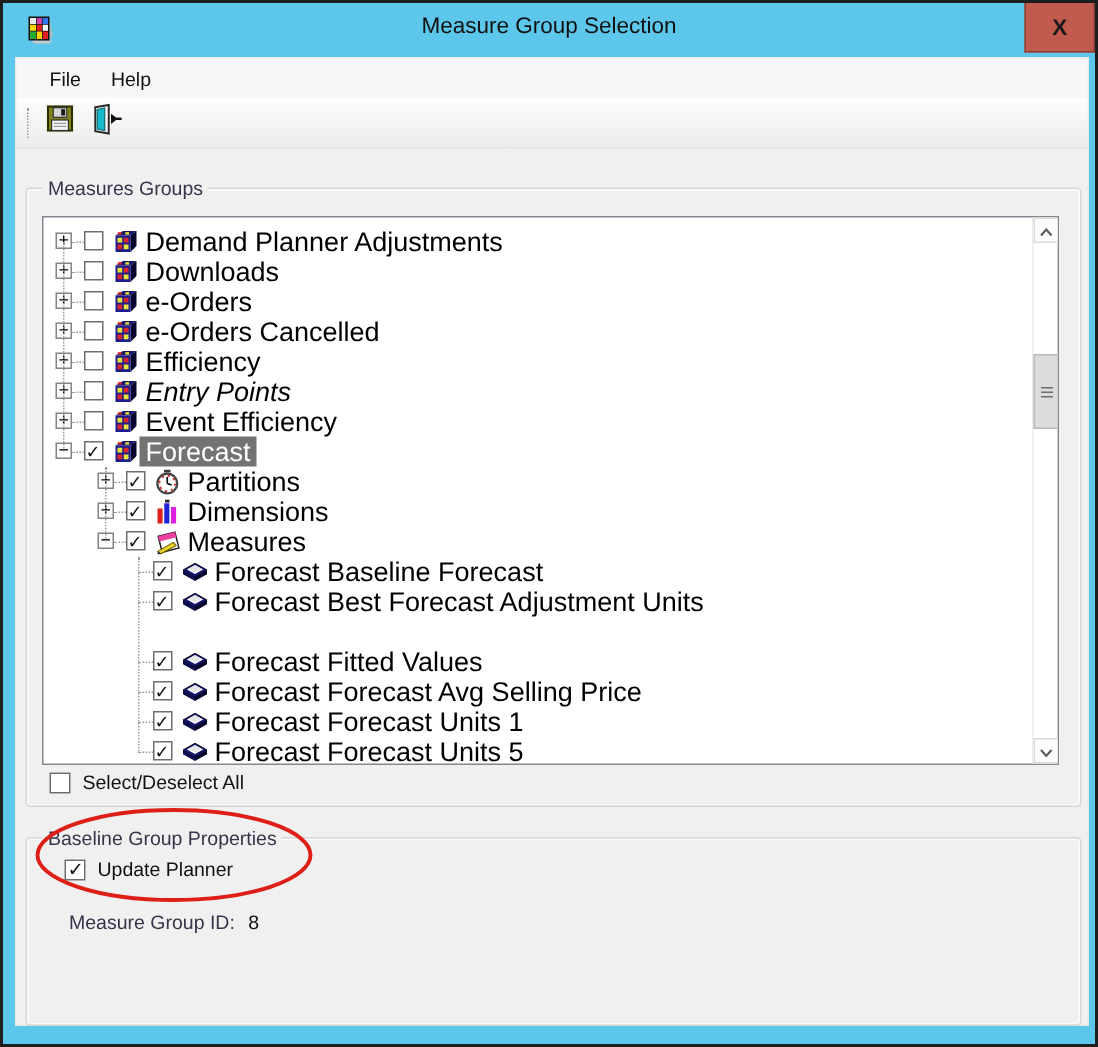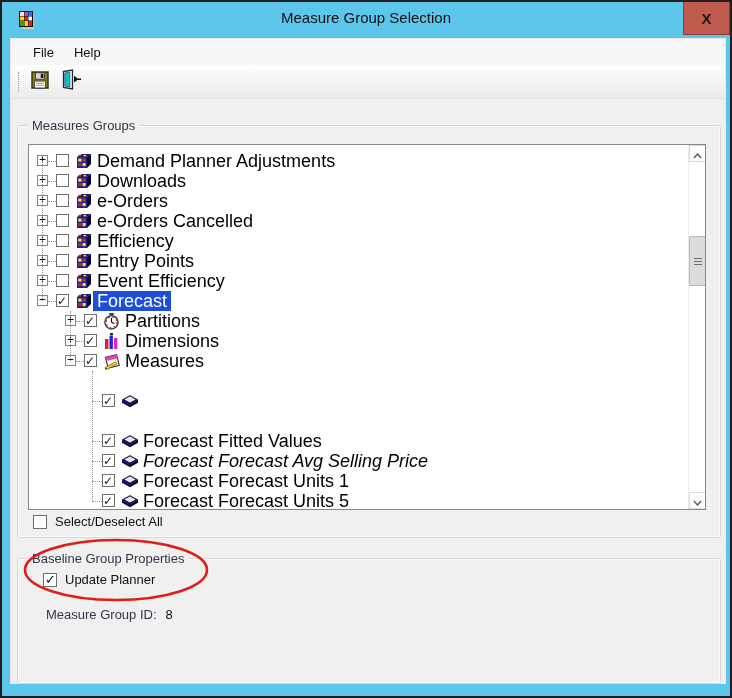--- a/index.html
+++ b/index.html
@@ -42,21 +42,21 @@
   .ex{position:absolute;top:4px;width:11px;height:11px;border:1px solid #848484;
     background:#FCFCFC;color:#000;font-size:11px;line-height:8px;text-align:center;
     font-family:"DejaVu Sans Mono",monospace;}
   .cb{position:absolute;top:3px;width:13px;height:13px;border:1px solid #6E6E6E;
     background:#fff;}
   .cb.checked::after{content:"\2713";position:absolute;left:0;top:-1px;
     font-size:12px;font-weight:bold;color:#111;}
   .ticon{position:absolute;top:2px;width:18px;height:16px;}
   .tlabel{position:absolute;top:0;height:20px;display:flex;align-items:center;
     font-size:18px;color:#000;white-space:nowrap;}
-  .tlabel.sel{background:#1d4ed8;color:#fff;padding:0 4px;margin-left:-4px;}
+  .tlabel.sel{background:#737373;color:#fff;padding:0 4px;margin-left:-4px;}
   .stub{position:absolute;top:10px;border-top:1px dotted #9a9a9a;}
   .spine{position:absolute;border-left:1px dotted #9a9a9a;width:1px;}
   
   .sbar{position:absolute;right:0;top:0;width:17px;height:100%;background:#fff;
     border-left:1px solid #ECECEC;}
   .sbtn{position:absolute;left:0;width:17px;height:17px;background:#FDFDFD;
     border:1px solid #DADADA;display:flex;align-items:center;justify-content:center;}
   .sbtn.up{top:0;} .sbtn.down{bottom:0;}
   .sthumb{position:absolute;left:0;top:91px;width:17px;height:50px;background:#DCDCDC;
     border:1px solid #B9B9B9;display:flex;align-items:center;justify-content:center;}
@@ -247,21 +247,21 @@
               <polygon points="2,4 12,4 16,1 7,1" fill="#17176b"></polygon>
               <rect x="3.5" y="1.8" width="2.6" height="1.6" fill="#d8262b"></rect>
               <rect x="8.5" y="1.8" width="2.6" height="1.6" fill="#e8e13a"></rect>
               <polygon points="12,4 16,1 16,11 12,15" fill="#05052e"></polygon>
               <rect x="2" y="4" width="10" height="11" fill="#1d1d8f"></rect>
               <rect x="3.3" y="5.5" width="3.2" height="3.2" fill="#e8e13a"></rect>
               <rect x="7.5" y="5.5" width="3.2" height="3.2" fill="#d8262b"></rect>
               <rect x="3.3" y="10" width="3.2" height="3.2" fill="#d8262b"></rect>
               <rect x="7.5" y="10" width="3.2" height="3.2" fill="#e8e13a"></rect>
             </svg></span>
-          <span class="tlabel" style="left: 68px;">Entry Points</span>
+          <span class="tlabel" style="left: 68px; font-style: italic;">Entry Points</span>
         </div>
         <div class="trow" style="top: 126px;">
           <span class="stub" style="left: 19px; width: 8px;"></span>
           <span class="ex" style="left: 8px;">+</span>
           <span class="cb" style="left: 27px;"></span>
           <span class="ticon" style="left: 46px;"><svg width="18" height="16" viewBox="0 0 18 16">
               <polygon points="2,4 12,4 16,1 7,1" fill="#17176b"></polygon>
               <rect x="3.5" y="1.8" width="2.6" height="1.6" fill="#d8262b"></rect>
               <rect x="8.5" y="1.8" width="2.6" height="1.6" fill="#e8e13a"></rect>
               <polygon points="12,4 16,1 16,11 12,15" fill="#05052e"></polygon>
@@ -322,44 +322,57 @@
           <span class="ticon" style="left: 74px;"><svg width="18" height="17" viewBox="0 0 18 17">
               <g transform="rotate(-14 9 8)">
                 <rect x="3.5" y="3" width="11.5" height="11" fill="#fff" stroke="#222" stroke-width="1"></rect>
                 <rect x="3.5" y="3" width="11.5" height="3.6" fill="#ee3fa0"></rect>
               </g>
               <path d="M2.2 14.6 L12.5 8.6 L14.4 10.8 L4.2 16.2 Z" fill="#e8d22a" stroke="#6e6000" stroke-width="0.7"></path>
               <path d="M2.2 14.6 L4.2 16.2 L2 16.6 Z" fill="#222"></path>
             </svg></span>
           <span class="tlabel" style="left: 96px;">Measures</span>
         </div>
+        <div class="trow" style="top: 226px;">
+          <span class="stub" style="left: 63px; width: 10px;"></span>
+          <span class="cb checked" style="left: 73px;"></span>
+          <span class="ticon" style="left: 92px;"><svg width="18" height="15" viewBox="0 0 18 15">
+              <polygon points="1,7 9,2.5 17,7 9,11.5" fill="#15157a" stroke="#000" stroke-width="0.6"></polygon>
+              <polygon points="1,7 1,9.8 9,14.3 9,11.5" fill="#0a0a4d"></polygon>
+              <polygon points="17,7 17,9.8 9,14.3 9,11.5" fill="#05052e"></polygon>
+              <polygon points="3.6,6.6 9,3.6 14.4,6.6 9,9.6" fill="#fff"></polygon>
+              <polygon points="4.6,6.2 9,3.8 13.4,6.2 9,8.6" fill="#e6e6e6"></polygon>
+            </svg></span>
+          <span class="tlabel" style="left: 114px;">Forecast Baseline Forecast</span>
+        </div>
         <div class="trow" style="top: 246px;">
           <span class="stub" style="left: 63px; width: 10px;"></span>
           <span class="cb checked" style="left: 73px;"></span>
           <span class="ticon" style="left: 92px;"><svg width="18" height="15" viewBox="0 0 18 15">
               <polygon points="1,7 9,2.5 17,7 9,11.5" fill="#15157a" stroke="#000" stroke-width="0.6"></polygon>
               <polygon points="1,7 1,9.8 9,14.3 9,11.5" fill="#0a0a4d"></polygon>
               <polygon points="17,7 17,9.8 9,14.3 9,11.5" fill="#05052e"></polygon>
               <polygon points="3.6,6.6 9,3.6 14.4,6.6 9,9.6" fill="#fff"></polygon>
               <polygon points="4.6,6.2 9,3.8 13.4,6.2 9,8.6" fill="#e6e6e6"></polygon>
             </svg></span>
+          <span class="tlabel" style="left: 114px;">Forecast Best Forecast Adjustment Units</span>
         </div>
         <div class="trow" style="top: 286px;">
           <span class="stub" style="left: 63px; width: 10px;"></span>
           <span class="cb checked" style="left: 73px;"></span>
           <span class="ticon" style="left: 92px;"><svg width="18" height="15" viewBox="0 0 18 15">
               <polygon points="1,7 9,2.5 17,7 9,11.5" fill="#15157a" stroke="#000" stroke-width="0.6"></polygon>
               <polygon points="1,7 1,9.8 9,14.3 9,11.5" fill="#0a0a4d"></polygon>
               <polygon points="17,7 17,9.8 9,14.3 9,11.5" fill="#05052e"></polygon>
               <polygon points="3.6,6.6 9,3.6 14.4,6.6 9,9.6" fill="#fff"></polygon>
               <polygon points="4.6,6.2 9,3.8 13.4,6.2 9,8.6" fill="#e6e6e6"></polygon>
             </svg></span>
           <span class="tlabel" style="left: 114px;">Forecast Fitted Values</span>
         </div>
-        <div class="trow" style="top: 306px; font-style: italic;">
+        <div class="trow" style="top: 306px;">
           <span class="stub" style="left: 63px; width: 10px;"></span>
           <span class="cb checked" style="left: 73px;"></span>
           <span class="ticon" style="left: 92px;"><svg width="18" height="15" viewBox="0 0 18 15">
               <polygon points="1,7 9,2.5 17,7 9,11.5" fill="#15157a" stroke="#000" stroke-width="0.6"></polygon>
               <polygon points="1,7 1,9.8 9,14.3 9,11.5" fill="#0a0a4d"></polygon>
               <polygon points="17,7 17,9.8 9,14.3 9,11.5" fill="#05052e"></polygon>
               <polygon points="3.6,6.6 9,3.6 14.4,6.6 9,9.6" fill="#fff"></polygon>
               <polygon points="4.6,6.2 9,3.8 13.4,6.2 9,8.6" fill="#e6e6e6"></polygon>
             </svg></span>
           <span class="tlabel" style="left: 114px;">Forecast Forecast Avg Selling Price</span>

